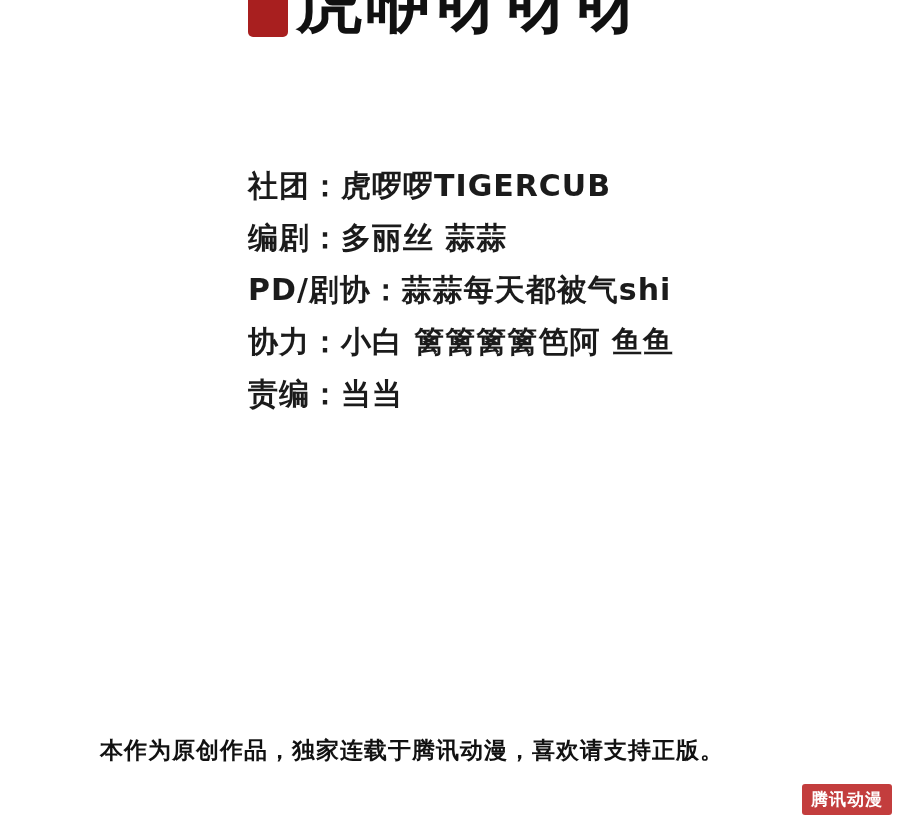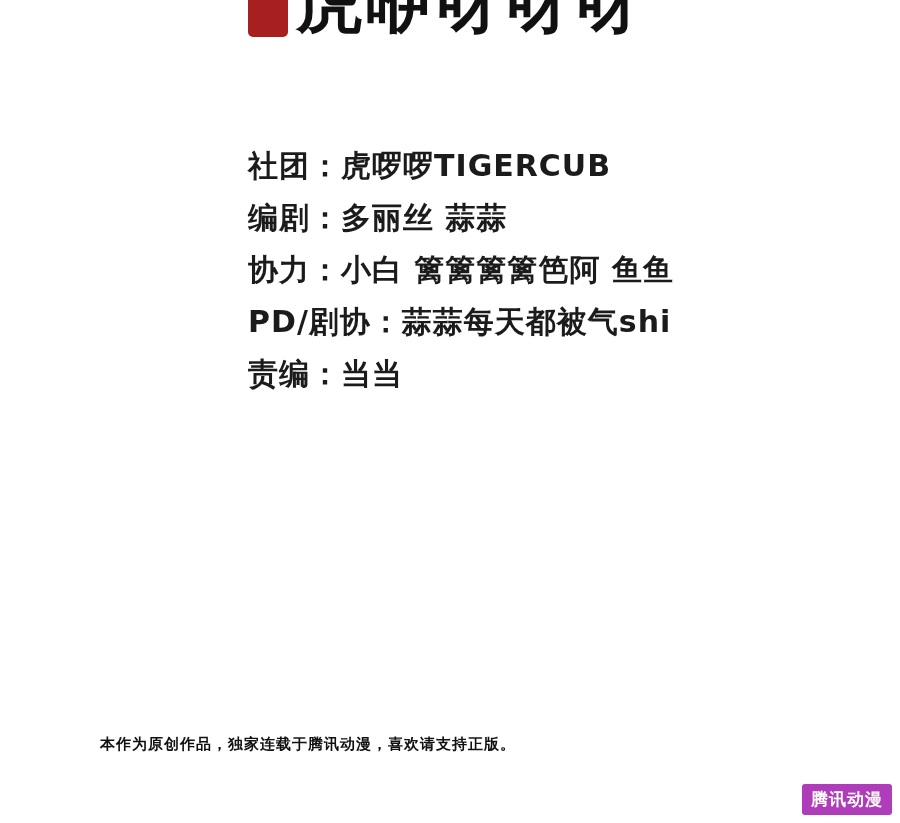--- a/index.html
+++ b/index.html
@@ -52,21 +52,21 @@
     color: #111111;
     letter-spacing: 2px;
     margin-left: 8px;
     white-space: nowrap;
     font-family: "DejaVu Sans", sans-serif;
   }
 
   
   .credits {
     position: absolute;
-    top: 140px;
+    top: 160px;
     left: 248px;
     width: 600px;
   }
   .credit-row {
     font-size: 30px;
     line-height: 52px;
     color: #1b1b1b;
     font-weight: bold;
     white-space: nowrap;
     font-family: "DejaVu Sans", sans-serif;
@@ -76,34 +76,34 @@
   }
   .credit-value {
     letter-spacing: 1px;
   }
 
   
   .footer-note {
     position: absolute;
     top: 735px;
     left: 100px;
-    font-size: 15px;
+    font-size: 23px;
     font-weight: bold;
     color: #111111;
     letter-spacing: 1px;
     white-space: nowrap;
     font-family: "DejaVu Sans", sans-serif;
   }
 
   
   .watermark {
     position: absolute;
     right: 8px;
     bottom: 8px;
-    background: #a21caf;
+    background: #b91c1c;
     color: #ffffff;
     font-size: 17px;
     font-weight: bold;
     padding: 4px 9px;
     border-radius: 3px;
     letter-spacing: 1px;
     opacity: 0.85;
     font-family: "DejaVu Sans", sans-serif;
   }
 </style>
@@ -118,24 +118,24 @@
   </div>
 
   <div class="credits">
     <div class="credit-row">
       <span class="credit-label">社团：</span><span class="credit-value">虎啰啰TIGERCUB</span>
     </div>
     <div class="credit-row">
       <span class="credit-label">编剧：</span><span class="credit-value">多丽丝  蒜蒜</span>
     </div>
     <div class="credit-row">
-      <span class="credit-label">协力：</span><span class="credit-value">小白  篱篱篱篱笆阿  鱼鱼</span>
+      <span class="credit-label">PD/剧协：</span><span class="credit-value">蒜蒜每天都被气shi</span>
     </div>
     <div class="credit-row">
-      <span class="credit-label">PD/剧协：</span><span class="credit-value">蒜蒜每天都被气shi</span>
+      <span class="credit-label">协力：</span><span class="credit-value">小白  篱篱篱篱笆阿  鱼鱼</span>
     </div>
     <div class="credit-row">
       <span class="credit-label">责编：</span><span class="credit-value">当当</span>
     </div>
   </div>
 
   <div class="footer-note">本作为原创作品，独家连载于腾讯动漫，喜欢请支持正版。</div>
 
   <div class="watermark">腾讯动漫</div>
 

